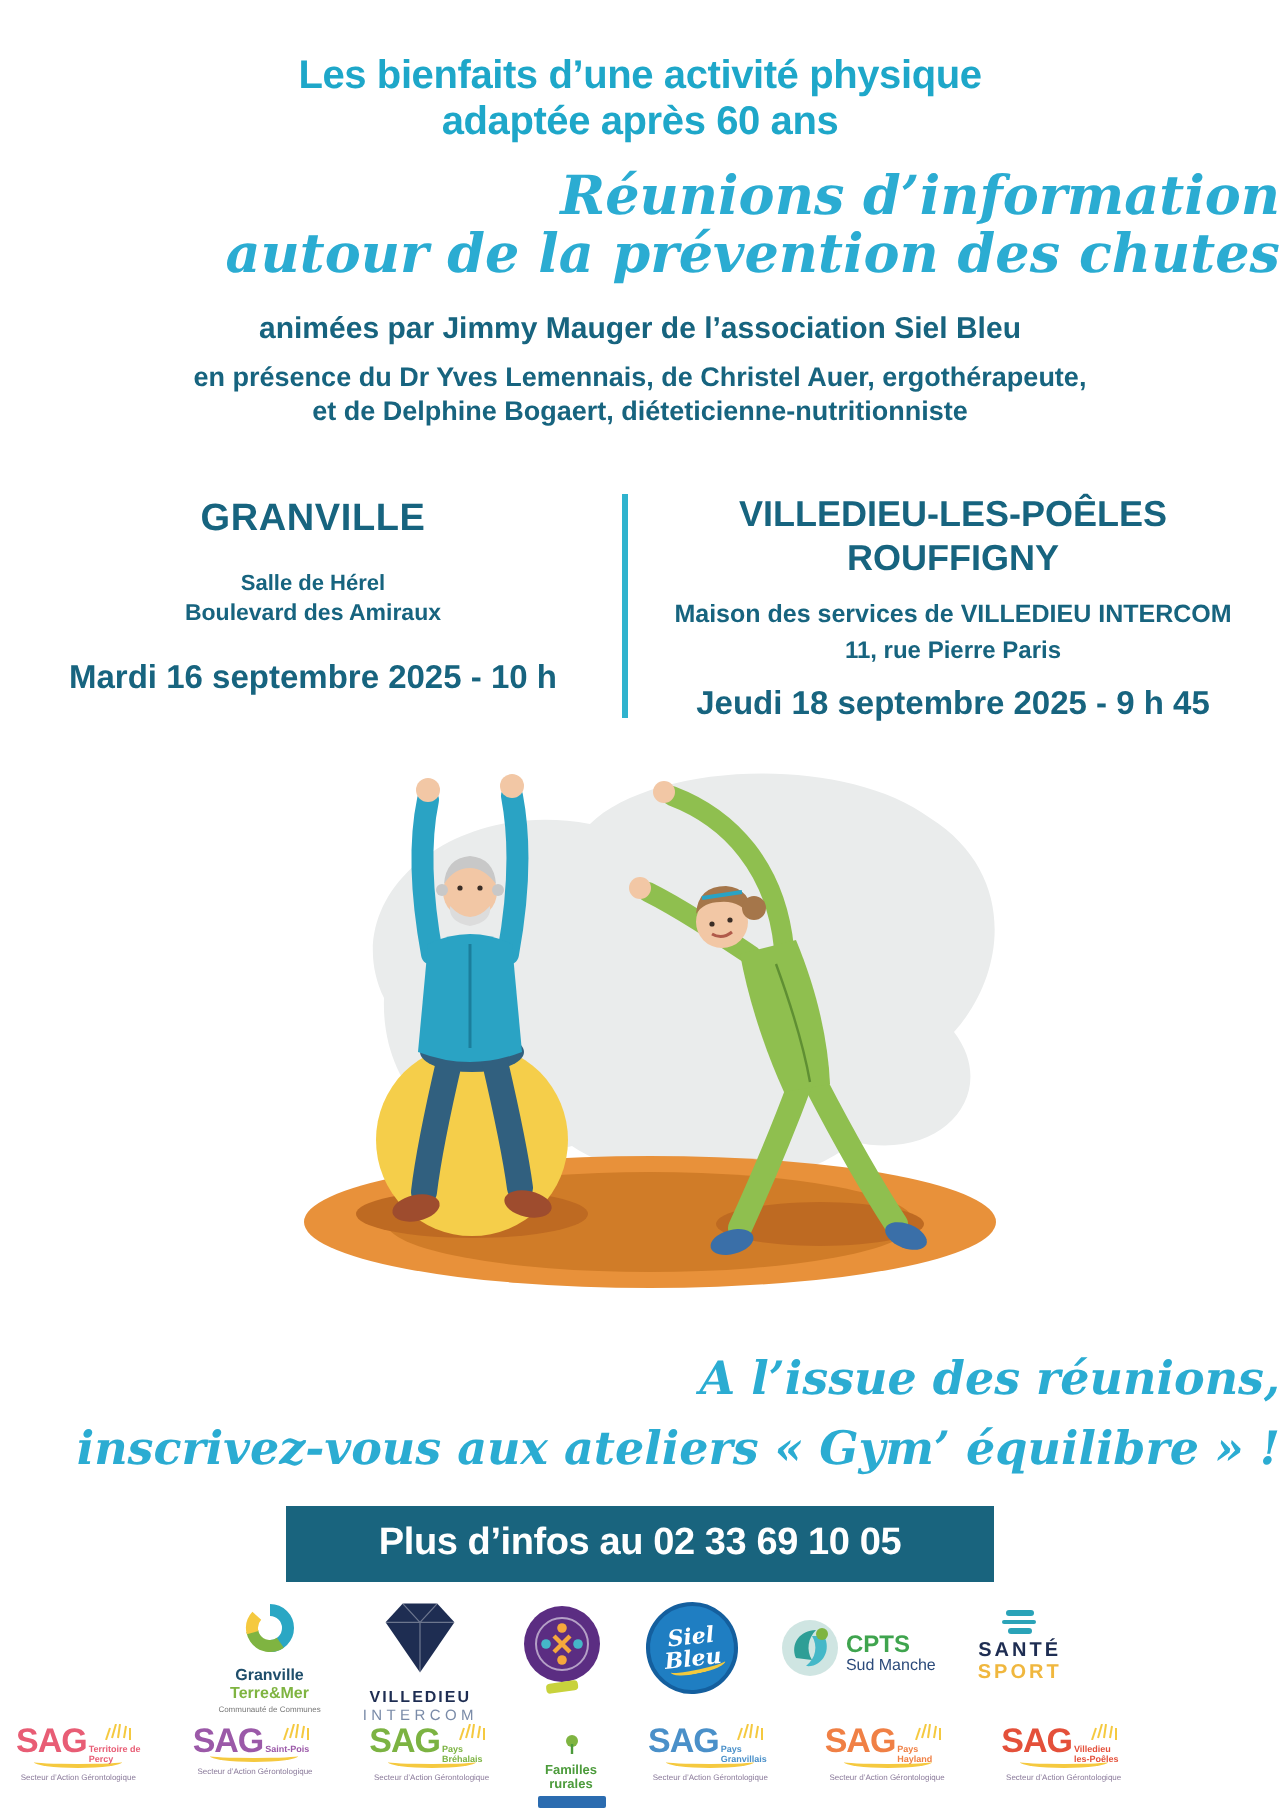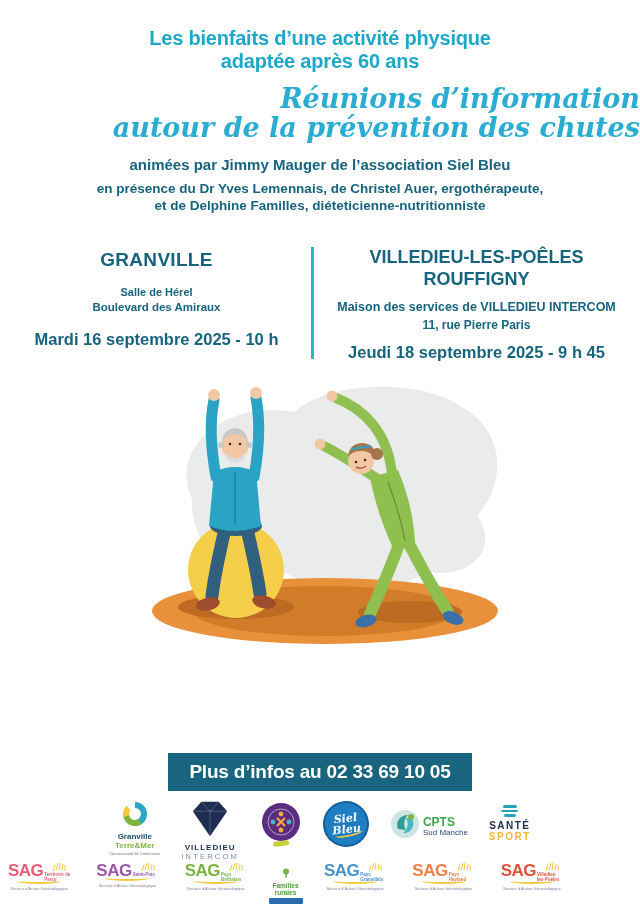--- a/index.html
+++ b/index.html
@@ -30,21 +30,21 @@
   .addr-r  { font-size:12px; margin-top:4px; }
   .date-r  { font-size:16.5px; margin-top:11px; }
   .divider { position:absolute; left:311px; top:247px; width:3px; height:112px; background:#2FB3CE; }
 
   .illus { position:absolute; top:374px; left:130px; width:380px; height:290px; }
 
   .closing { top:672px; font-size:23px; line-height:35px; }
 
   .cta {
     position:absolute; top:753px; left:50%; transform:translateX(-50%);
-    width:304px; height:38px; line-height:38px; background:#19647E;
+    width:354px; height:38px; line-height:38px; background:#19647E;
     color:#ffffff; font-size:19px; font-weight:bold; text-align:center;
     letter-spacing:-0.2px; cursor:pointer;
   }
 
   .partners { position:absolute; top:801px; left:0; width:640px; display:flex; justify-content:center; align-items:flex-start; gap:21px; }
   .ptile { text-align:center; }
   .gtm-name1 { font-size:8px; font-weight:bold; color:#1F4E6B; line-height:9px; margin-top:1px; }
   .gtm-name2 { font-size:8px; font-weight:bold; color:#7FB441; line-height:9px; }
   .gtm-tag   { font-size:4px; color:#777; margin-top:1px; }
   .vdi-name1 { font-size:8px; font-weight:bold; color:#1E2D52; letter-spacing:1px; margin-top:2px; }
@@ -89,21 +89,21 @@
 
   <div class="ctr script script-title">
     <div>Réunions d’information</div>
     <div>autour de la prévention des chutes</div>
   </div>
 
   <div class="ctr animator">animées par Jimmy Mauger de l’association  Siel Bleu</div>
 
   <div class="ctr attendees">
     <div>en présence du Dr Yves Lemennais, de Christel Auer, ergothérapeute,</div>
-    <div>et de Delphine Familles, diéteticienne-nutritionniste</div>
+    <div>et de Delphine Bogaert, diéteticienne-nutritionniste</div>
   </div>
 
   <div class="sessions">
     <div class="session-col col-left">
       <div class="city">GRANVILLE</div>
       <div class="venue-l">Salle de Hérel</div>
       <div class="addr-l">Boulevard des Amiraux</div>
       <div class="date-l">Mardi 16 septembre 2025 - 10 h</div>
     </div>
     <div class="session-col col-right">
@@ -161,20 +161,24 @@
         <path d="M218,83 Q219,69 233,69 Q246,70 246,85 Q240,76 230,77 Q222,77 218,83 Z" fill="#A5764A"></path>
         <circle cx="247" cy="80" r="6" fill="#A5764A"></circle>
         <path d="M221,75 L241,72" stroke="#2AA3C4" stroke-width="2" fill="none"></path>
         <circle cx="226" cy="88" r="1.3" fill="#3A2D26"></circle>
         <circle cx="235" cy="86" r="1.3" fill="#3A2D26"></circle>
         <path d="M226,93 Q231,96 236,92" stroke="#B05A4A" stroke-width="1.5" fill="none"></path>
       </g>
     </svg>
   </div>
 
+  <div class="ctr script closing">
+    <div>A l’issue des réunions,</div>
+    <div>inscrivez-vous aux ateliers « Gym’ équilibre » !</div>
+  </div>
 
   <div class="cta">Plus d’infos au 02 33 69 10 05</div>
 
   <div class="partners">
     <div class="ptile">
       <span>
         <svg width="26" height="26" viewBox="0 0 26 26">
           <circle cx="13" cy="13" r="9" fill="none" stroke="#2AA7C4" stroke-width="6" stroke-dasharray="28 29" transform="rotate(-90 13 13)"></circle>
           <circle cx="13" cy="13" r="9" fill="none" stroke="#7FB441" stroke-width="6" stroke-dasharray="18 39" transform="rotate(55 13 13)"></circle>
           <circle cx="13" cy="13" r="9" fill="none" stroke="#F5C93F" stroke-width="6" stroke-dasharray="9 48" transform="rotate(165 13 13)"></circle>

